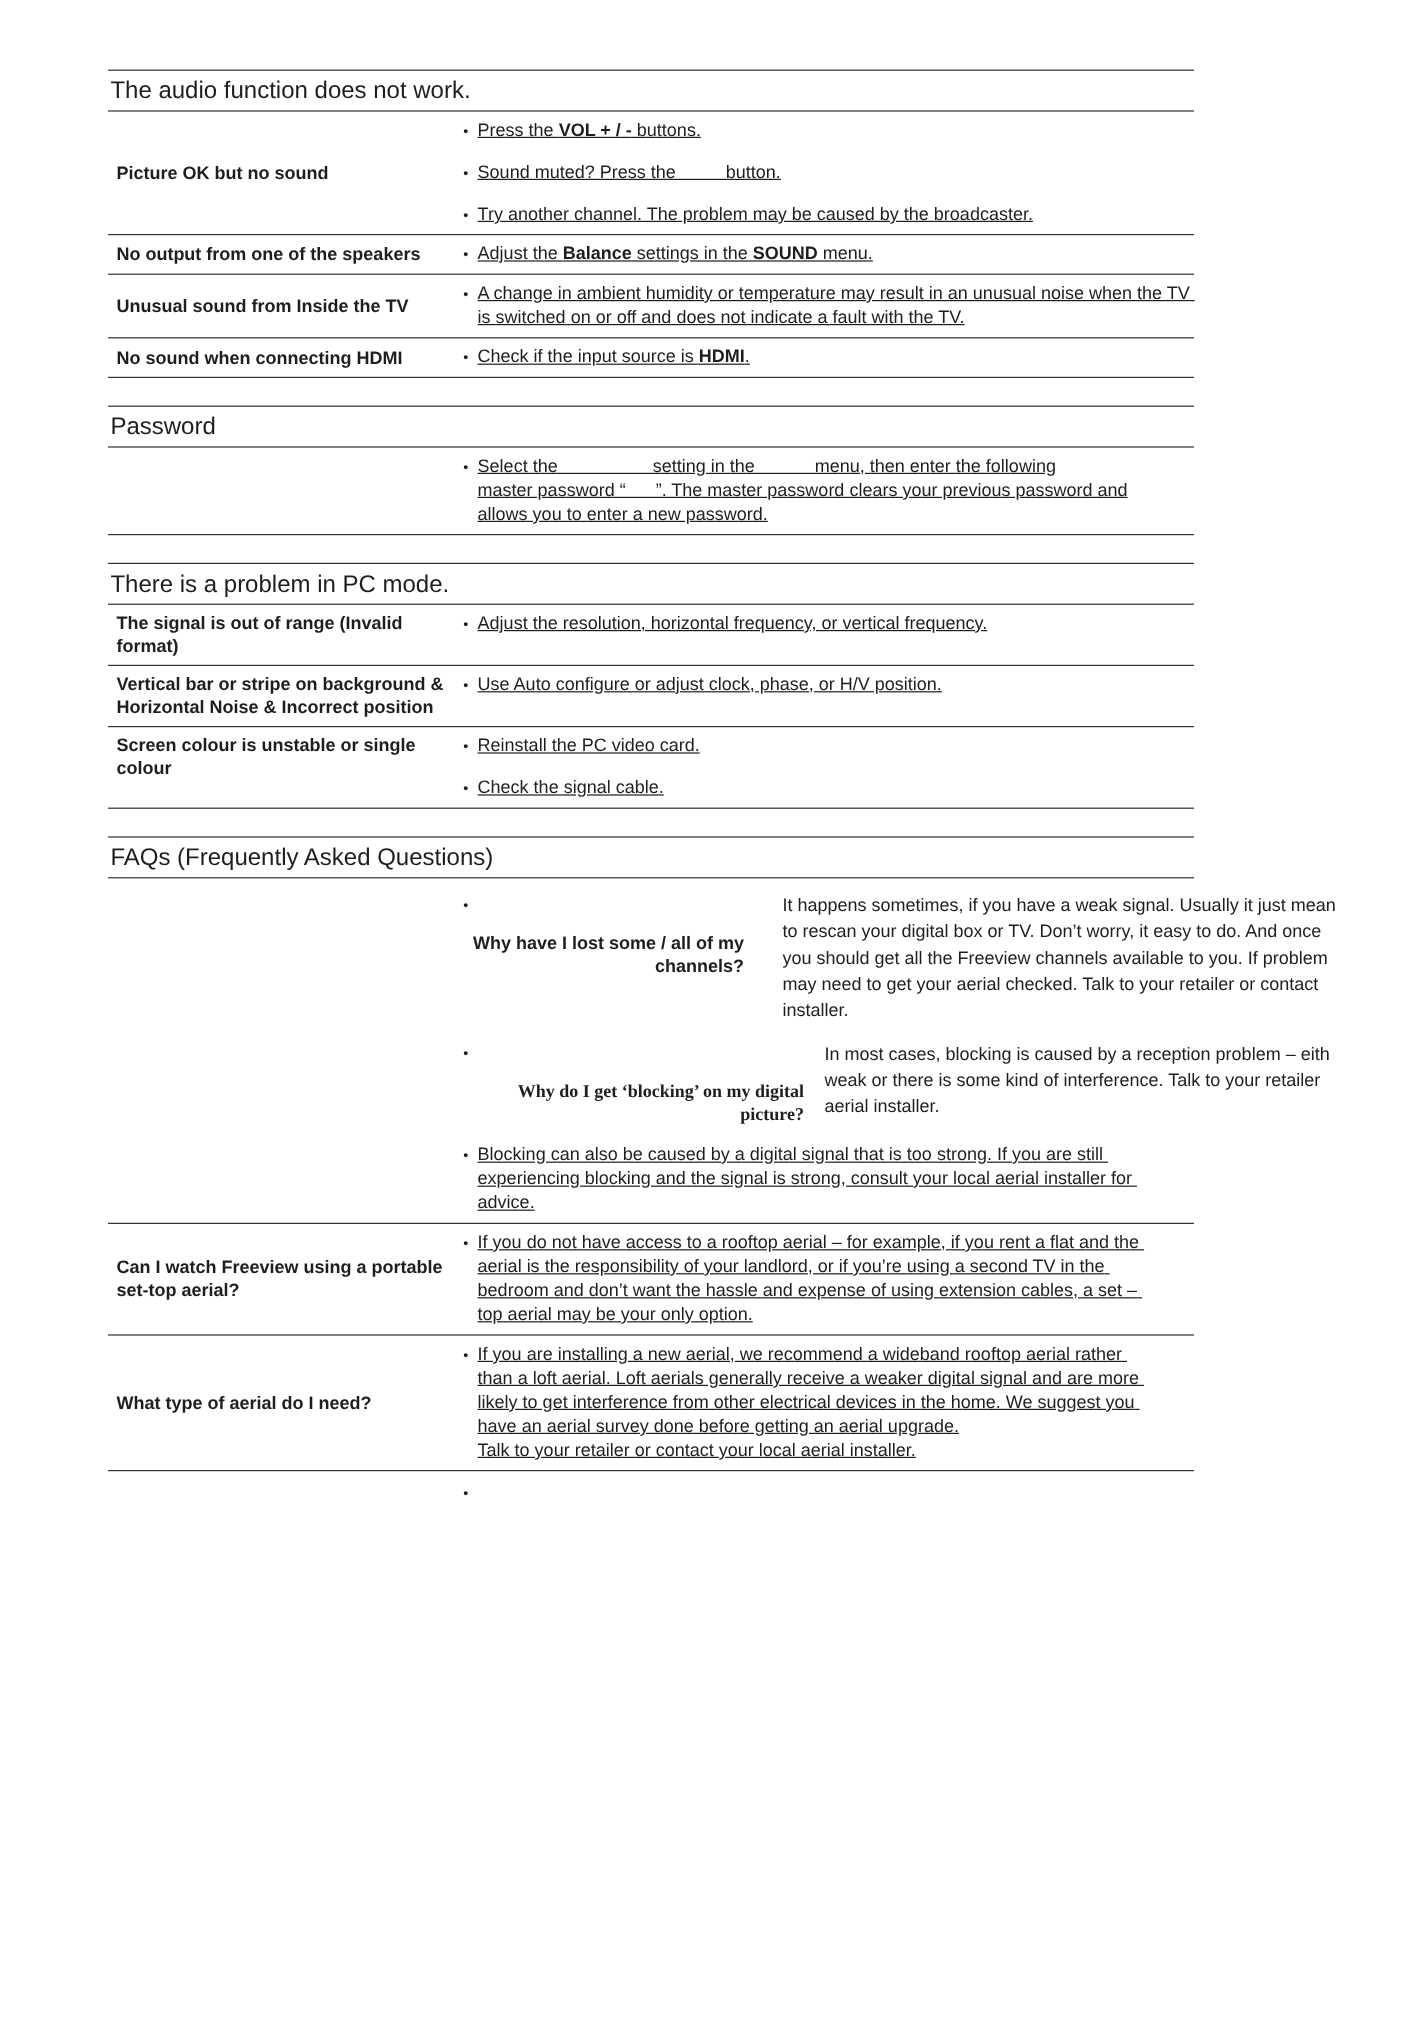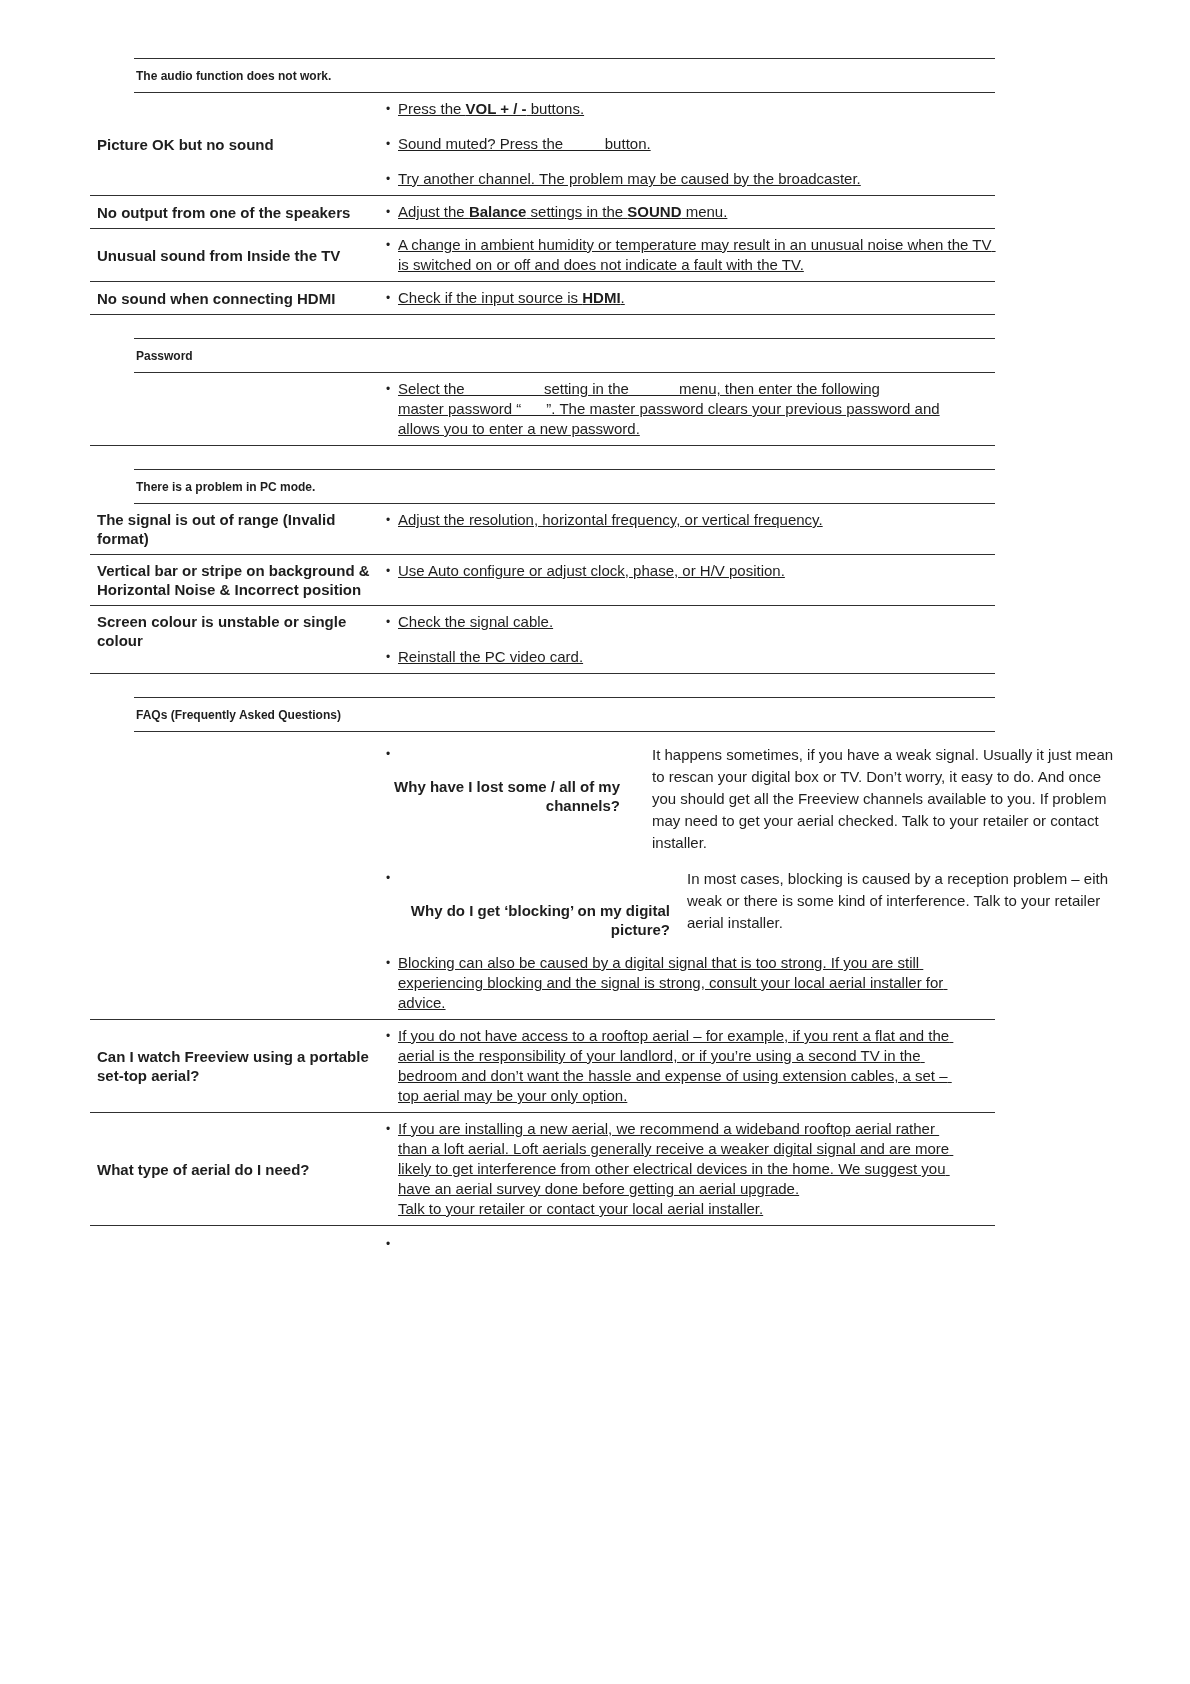--- a/index.html
+++ b/index.html
@@ -16,23 +16,22 @@
   .page { padding: 58px 0 0 90px; }
   .doc { width: 905px; }
 
   section { margin: 0; }
   .sec-gap { margin-top: 23px; }
 
   .sec-title {
     border-top: 1.5px solid #303030;
     border-bottom: 1px solid #303030;
     padding: 7px 2px 6px 2px;
-    font-weight: bold;
-    font-size: 12px;
-    margin-left: 44px;
+    font-weight: normal;
+    font-size: 20px;
   }
 
   .row {
     display: flex;
     border-bottom: 1px solid #303030;
     padding: 6px 0;
   }
   .row.center { align-items: center; }
   .row.top { align-items: flex-start; }
 
@@ -68,21 +67,21 @@
   .w580 { flex: 0 0 580px; max-width: 580px; }
   .w620 { flex: 0 0 620px; max-width: 620px; }
 
   
   .faq-content { flex: 0 0 715px; width: 715px; padding-top: 6px; }
   .faq-split { display: flex; margin-bottom: 14px; }
   .faq-qcol { flex: 0 0 235px; width: 235px; }
   .faq-qcol.wide { flex: 0 0 270px; width: 270px; }
   .faq-dot { display: block; font-size: 12px; line-height: 20px; padding-left: 1px; }
   .faq-q { margin-top: 13px; font-weight: bold; line-height: 19px; text-align: right; }
-  .faq-q.overflow { width: 285px; }
+  .faq-q.overflow { width: 285px; font-family: Liberation Serif, serif; }
   .faq-a { white-space: pre; line-height: 22px; margin-left: 32px; }
 
   .trailing-bullets { margin-left: 295px; margin-top: 8px; }
 </style>
 </head>
 <body>
 
 <div class="page">
   <div class="doc">
 
@@ -147,22 +146,22 @@
       <div class="row top">
         <div class="cell-label">Vertical bar or stripe on background &amp; Horizontal Noise &amp; Incorrect position</div>
         <ul class="cell-bullets">
           <li>Use Auto configure or adjust clock, phase, or H/V position.</li>
         </ul>
       </div>
 
       <div class="row top">
         <div class="cell-label">Screen colour is unstable or single colour</div>
         <ul class="cell-bullets">
+          <li>Reinstall the PC video card.</li>
           <li>Check the signal cable.</li>
-          <li>Reinstall the PC video card.</li>
         </ul>
       </div>
     </section>
 
     <section class="sec-gap">
       <div class="sec-title">FAQs (Frequently Asked Questions)</div>
 
       <div class="row top">
         <div class="cell-label"></div>
         <div class="faq-content">

